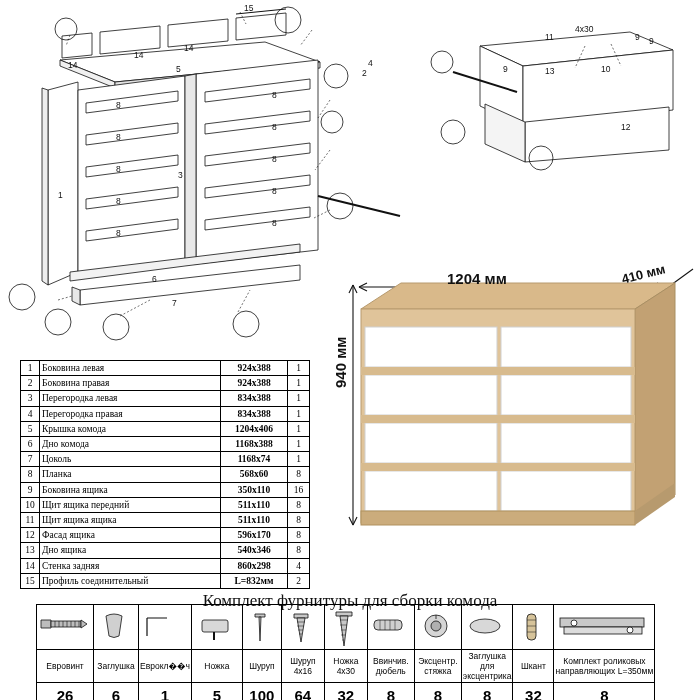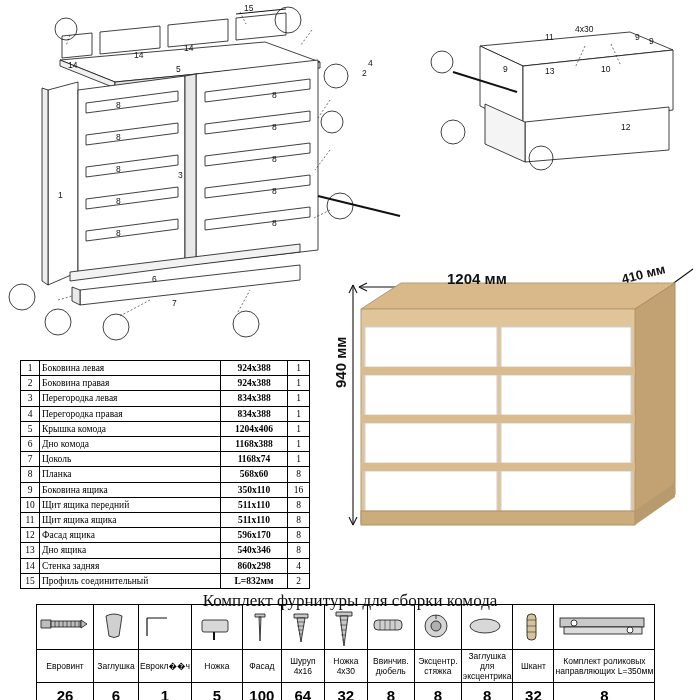--- a/index.html
+++ b/index.html
@@ -451,21 +451,21 @@
                   <circle cx="76" cy="24" r="3" fill="#fff"></circle>
                 </g>
               </svg>
         </td>
       </tr>
       <tr class="names">
         <td>Евровинт</td>
         <td>Заглушка</td>
         <td>Еврокл��ч</td>
         <td>Ножка</td>
-        <td>Фасад</td>
+        <td>Шуруп</td>
         <td>Шуруп 4х16</td>
         <td>Ножка 4х30</td>
         <td>Ввинчив. дюбель</td>
         <td>Эксцентр. стяжка</td>
         <td>Заглушка для эксцентрика</td>
         <td>Шкант</td>
         <td>Комплект роликовых направляющих L=350мм</td>
       </tr>
       <tr class="counts">
         <td>26</td>

